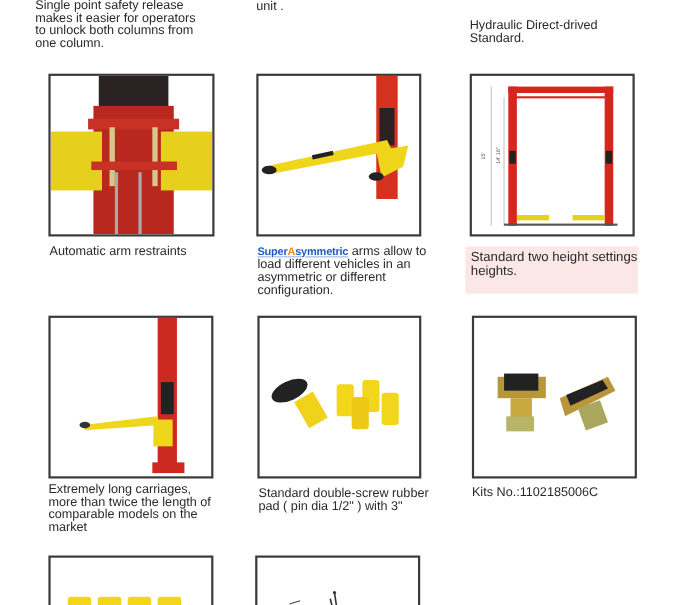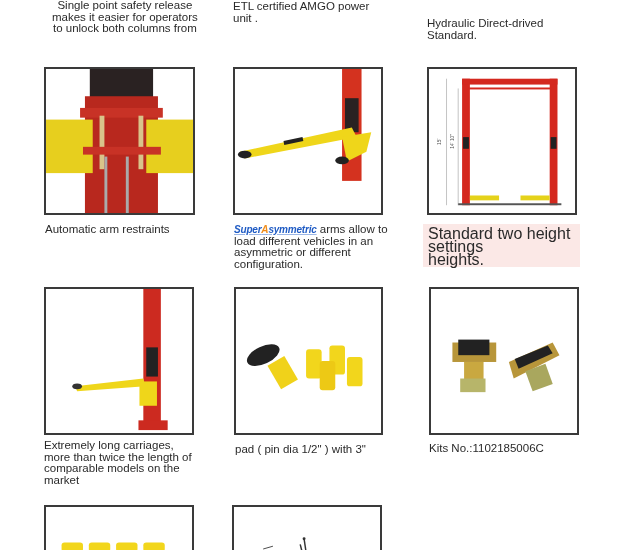--- a/index.html
+++ b/index.html
@@ -2,33 +2,33 @@
 <html><head>
 <meta charset="utf-8">
 <style>
   html, body { margin:0; padding:0; background:#ffffff; }
   body { width:620px; height:550px; position:relative; overflow:hidden;
          font-family:"Liberation Sans", sans-serif; color:#2b2b2b; }
   .cap { position:absolute; font-size:11.5px; line-height:11.5px; color:#2a2a2a; }
   .frame { position:absolute; border:2px solid #3a3a3a; background:#fff; box-sizing:border-box; overflow:hidden; }
   .frame svg { position:absolute; left:0; top:0; width:100%; height:100%; }
   .hl { position:absolute; background:#fbe8e6; }
-  .logo { font-weight:bold; color:#1f5bc4; font-size:10px; letter-spacing:-0.2px; text-decoration:underline; text-decoration-color:#9bb6e6;font-style:italic; }
+  .logo { font-weight:bold; color:#1f5bc4; font-size:10px; letter-spacing:-0.2px; text-decoration:underline; text-decoration-color:#9bb6e6; }
   .logo .a { color:#f08c1a; }
 </style>
 </head>
 <body>
 
-<div class="cap" style="left:52px; top:0px;text-align:center;">
+<div class="cap" style="left:32px; top:0px;">
   <div>Single point safety release</div>
   <div>makes it easier for operators</div>
   <div>to unlock both columns from</div>
+  <div>one column.</div>
 </div>
 <div class="cap" style="left:233px; top:1px;">
-  <div>ETL certified AMGO power</div>
   <div>unit .</div>
 </div>
 <div class="cap" style="left:427px; top:2px;margin-top:16px;">
   <div>Hydraulic Direct-drived</div>
   <div>Standard.</div>
 </div>
 
 <div class="frame" style="left:44px; top:67px; width:151px; height:148px;">
   <svg viewBox="0 0 151 148" preserveAspectRatio="none">
     <rect x="45" y="0" width="65" height="30" fill="#2a2222"></rect>
@@ -78,21 +78,21 @@
     <rect x="34" y="10" width="98" height="6" fill="#d4281e"></rect>
     <rect x="40" y="19" width="86" height="2" fill="#d4281e"></rect>
     <rect x="35" y="70" width="6" height="12" fill="#222"></rect>
     <rect x="125" y="70" width="6" height="12" fill="#222"></rect>
     <rect x="42" y="130" width="30" height="5" fill="#e5d21a"></rect>
     <rect x="94" y="130" width="30" height="5" fill="#e5d21a"></rect>
     <rect x="30" y="138" width="106" height="2" fill="#555"></rect>
   </svg>
 </div>
 <div class="hl" style="left:423px; top:224px; width:157px; height:43px;"></div>
-<div class="cap" style="left:428px; top:227px; font-size:16px; line-height:13px;">
+<div class="cap" style="left:428px; top:227px; font-size:12px; line-height:13px;">
   <div>Standard two height settings</div>
   <div>heights.</div>
 </div>
 
 <div class="frame" style="left:44px; top:287px; width:150px; height:148px;">
   <svg viewBox="0 0 150 148" preserveAspectRatio="none">
     <rect x="100" y="0" width="18" height="140" fill="#cc2a20"></rect>
     <rect x="103" y="60" width="12" height="30" fill="#222"></rect>
     <rect x="95" y="135" width="30" height="10" fill="#cc2a20"></rect>
     <polygon points="30,100 100,92 102,100 32,105" fill="#efd61a"></polygon>
@@ -111,20 +111,21 @@
   <svg viewBox="0 0 149 148" preserveAspectRatio="none">
     <ellipse cx="28" cy="68" rx="18" ry="9" fill="#222" transform="rotate(-25 28 68)"></ellipse>
     <rect x="38" y="72" width="20" height="28" fill="#f0d21a" transform="rotate(-30 48 86)"></rect>
     <rect x="72" y="62" width="16" height="30" rx="3" fill="#f2d61c"></rect>
     <rect x="96" y="58" width="16" height="30" rx="3" fill="#f2d61c"></rect>
     <rect x="86" y="74" width="16" height="30" rx="3" fill="#edc915"></rect>
     <rect x="114" y="70" width="16" height="30" rx="3" fill="#f2d61c"></rect>
   </svg>
 </div>
 <div class="cap" style="left:235px; top:444px;">
+  <div>Standard double-screw rubber</div>
   <div>pad ( pin dia 1/2" ) with 3"</div>
 </div>
 
 <div class="frame" style="left:429px; top:287px; width:150px; height:148px;">
   <svg viewBox="0 0 150 148" preserveAspectRatio="none">
     <rect x="22" y="55" width="45" height="20" fill="#b8963a"></rect>
     <rect x="28" y="52" width="32" height="16" fill="#222"></rect>
     <rect x="34" y="75" width="20" height="18" fill="#c9a840"></rect>
     <rect x="30" y="92" width="26" height="14" fill="#b7b56a"></rect>
     <polygon points="80,75 125,55 132,68 85,92" fill="#b8963a"></polygon>

